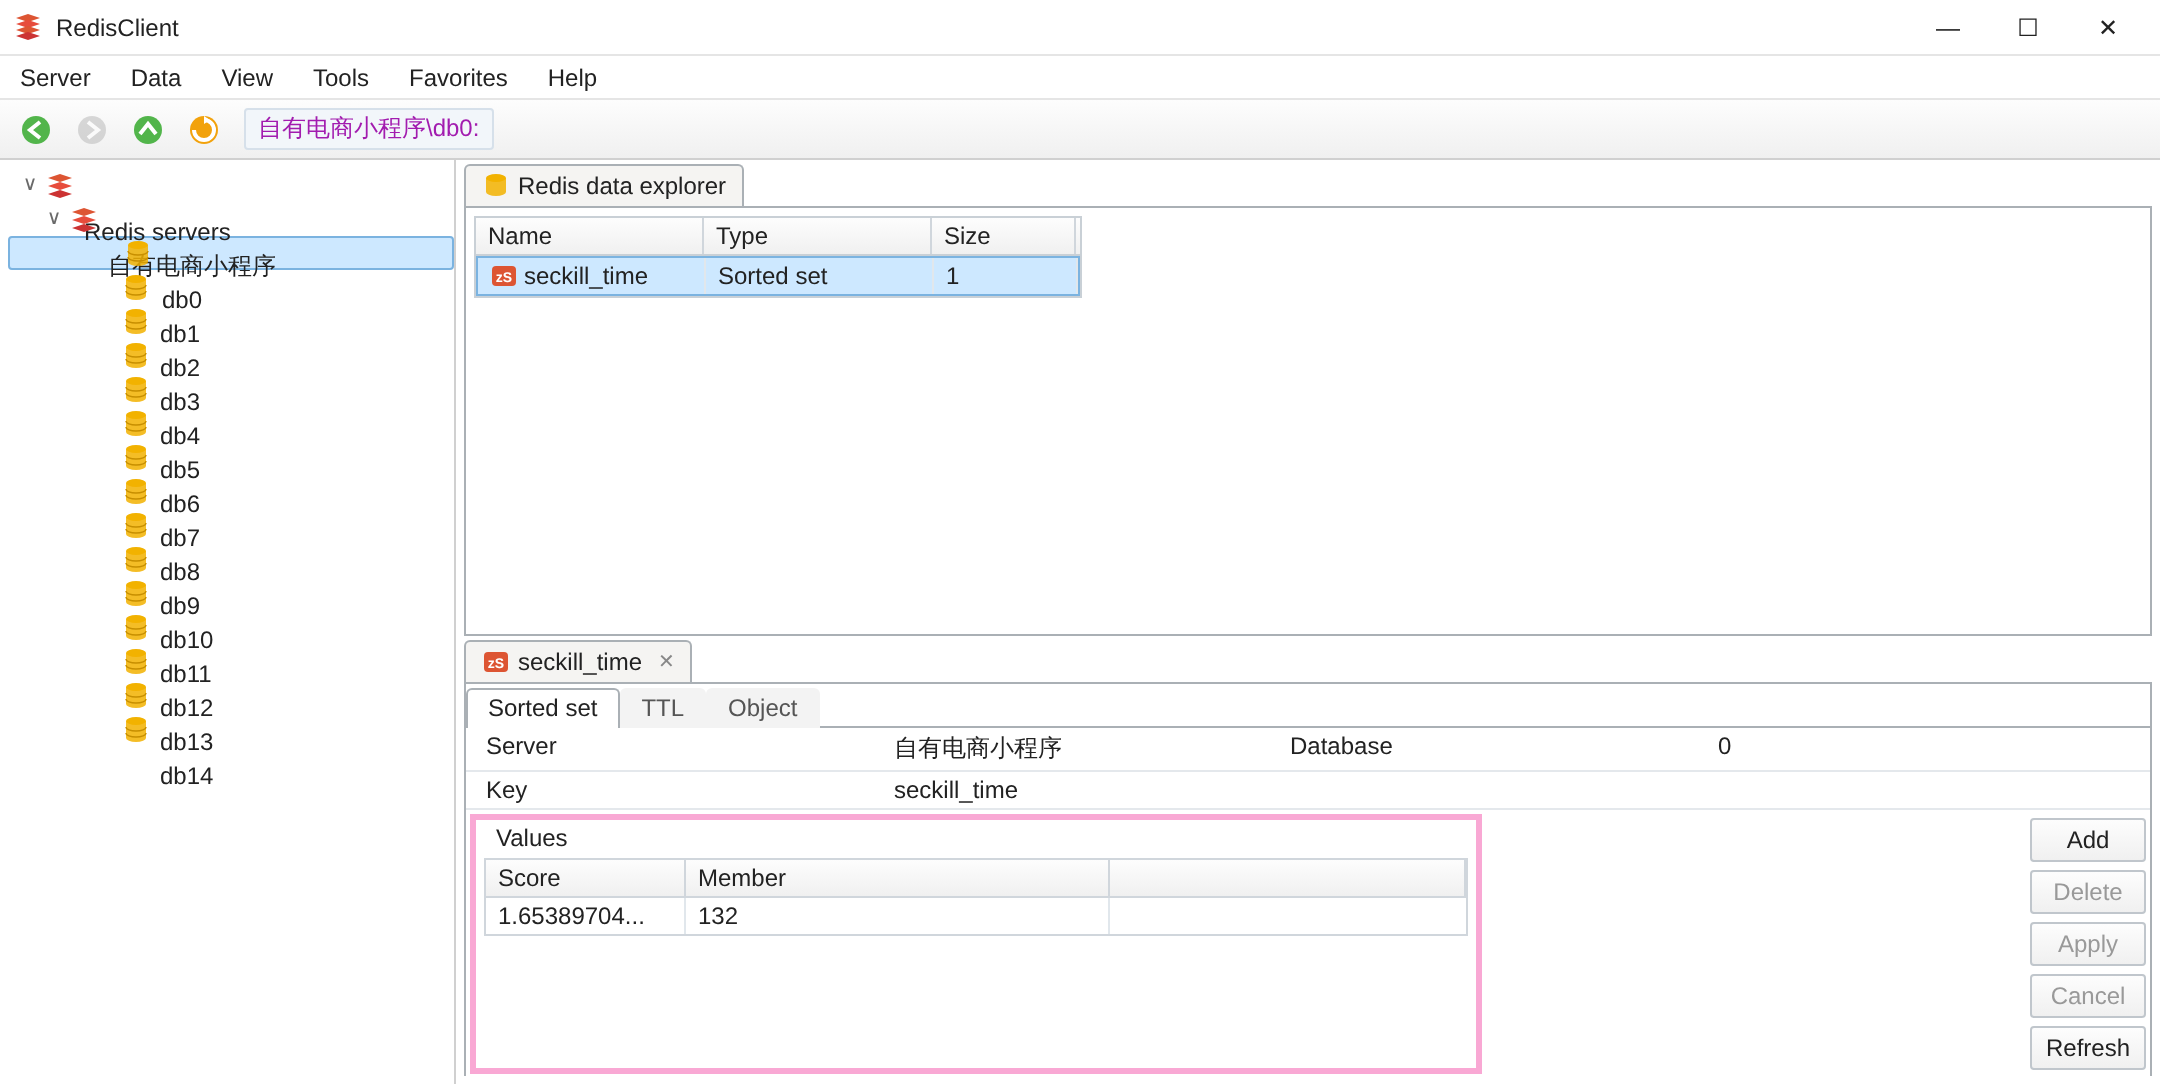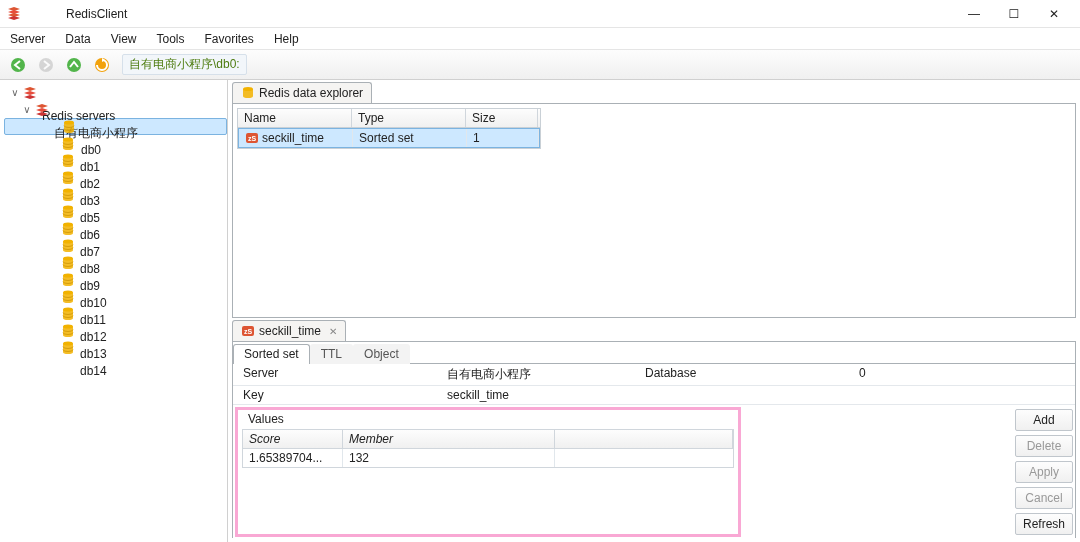--- a/index.html
+++ b/index.html
@@ -1,33 +1,33 @@
 <!DOCTYPE html>
 <html><head>
 <meta charset="utf-8">
 <style>
 * { box-sizing: border-box; margin: 0; padding: 0; }
 body { font-family: "Segoe UI", Tahoma, sans-serif; font-size: 12px; color: #222; background: #fff; width: 1080px; height: 542px; overflow: hidden; }
 
 
 .titlebar { height: 28px; display: flex; align-items: center; padding: 0 6px; background: #fff; border-bottom: 1px solid #e5e5e5; }
 .titlebar .ticon { width: 16px; height: 16px; margin-right: 6px; }
-.titlebar .ttxt { flex: 1; font-size: 12px; margin-left: 38px; }
+.titlebar .ttxt { flex: 1; font-size: 12px; }
 .titlebar .winctl { display: flex; gap: 0px; }
 .titlebar .winbtn { width: 40px; height: 24px; text-align: center; line-height: 24px; font-size: 12px; cursor: default; }
 
 
 .menubar { height: 22px; display: flex; align-items: center; padding: 0 6px; gap: 12px; border-bottom: 1px solid #e5e5e5; font-size: 12px; color: #222; }
 .menubar .mitem { padding: 2px 4px; cursor: default; }
 
 
 .toolbar { height: 30px; display: flex; align-items: center; padding: 2px 6px; gap: 4px; border-bottom: 1px solid #d0d0d0; background: linear-gradient(#fdfdfd,#f0f0f0); }
 .tbtn { width: 24px; height: 24px; display: flex; align-items: center; justify-content: center; border-radius: 3px; cursor: default; }
 .tbtn.disabled { opacity: 0.5; }
-.addrbar { margin-left: 4px; font-size: 12px; color: #4d7c0f; background: #f2f6fa; border: 1px solid #d6e0ea; padding: 1px 6px; border-radius: 2px; }
+.addrbar { margin-left: 4px; font-size: 12px; color: #a21caf; background: #f2f6fa; border: 1px solid #d6e0ea; padding: 1px 6px; border-radius: 2px; }
 
 
 .mainarea { display: flex; height: calc(542px - 28px - 22px - 30px); }
 .sidebar { width: 228px; border-right: 1px solid #d0d0d0; padding: 4px 0 0 4px; overflow: auto; background: #fff; }
 .tree { font-size: 12px; }
 .tree-row { display: flex; align-items: center; height: 17px; line-height: 17px; padding-left: 4px; cursor: default; }
 .tree-row.selected { background: #cde8ff; border: 1px solid #7bb3e0; height: 17px; border-radius: 2px; }
 .tree-row .twisty { width: 14px; text-align: center; color: #6a6a6a; font-size: 10px; }
 .tree-row .ticon { width: 16px; height: 16px; margin-right: 4px; }
 .tree-row .label { white-space: nowrap; margin-top: 47px; }
@@ -60,21 +60,21 @@
 .kv { display: flex; font-size: 12px; padding: 2px 10px; border-bottom: 1px solid #e4e8ec; }
 .kv .k { width: 204px; }
 .kv .v { width: 198px; }
 .kv .k2 { width: 214px; }
 .kv .v2 { width: 190px; }
 
 .bottomrow { flex: 1; display:flex; padding: 2px; gap: 4px; }
 .redbox { border: 3px solid #f9a8d4; padding: 0px 0px 8px 4px; width: 506px; }
 .values-label { font-size: 12px; padding: 2px 6px 1px 6px; }
 .vtable { border: 1px solid #d0d6dc; margin: 2px 4px 0 0; }
-.vtable .vhdr { display: flex; background: linear-gradient(#fdfdfd,#f0f0f0); border-bottom: 1px solid #d0d6dc; font-style: italic; }
+.vtable .vhdr { display: flex; background: linear-gradient(#fdfdfd,#f0f0f0); border-bottom: 1px solid #d0d6dc; }
 .vtable .vhdr .vh { padding: 2px 6px; border-right: 1px solid #d0d6dc; font-size: 12px; }
 .vtable .vrow { display: flex; font-size: 12px; }
 .vtable .vrow .vc { padding: 2px 6px; border-right: 1px solid #e1e7ec; }
 .wScore { width: 100px; }
 .wMember { width: 212px; }
 
 .btncol { margin-left: auto; width: 58px; display:flex; flex-direction:column; gap: 4px; padding: 2px 0;}
 .btn { height: 22px; border: 1px solid #c0c6cc; background: linear-gradient(#fdfdfd,#f0f0f0); text-align: center; line-height: 20px; font-size: 12px; border-radius: 2px; cursor:default; }
 .btn.disabled { color: #999; }
 
@@ -211,20 +211,31 @@
           </div>
           <div class="tree-row indent56">
             <span class="ticon">
               <svg width="16" height="16">
                 <ellipse cx="8" cy="3.5" rx="5" ry="2" fill="#f2b200"></ellipse>
                 <path d="M3 3.5 V12 A5 2 0 0 0 13 12 V3.5" fill="#f2b200" opacity="0.85"></path>
                 <path d="M3 6.5 A5 2 0 0 0 13 6.5" fill="none" stroke="#c78f00" stroke-width="0.7"></path>
                 <path d="M3 9.5 A5 2 0 0 0 13 9.5" fill="none" stroke="#c78f00" stroke-width="0.7"></path>
               </svg>
             </span>
+            <span class="label">db4</span>
+          </div>
+          <div class="tree-row indent56">
+            <span class="ticon">
+              <svg width="16" height="16">
+                <ellipse cx="8" cy="3.5" rx="5" ry="2" fill="#f2b200"></ellipse>
+                <path d="M3 3.5 V12 A5 2 0 0 0 13 12 V3.5" fill="#f2b200" opacity="0.85"></path>
+                <path d="M3 6.5 A5 2 0 0 0 13 6.5" fill="none" stroke="#c78f00" stroke-width="0.7"></path>
+                <path d="M3 9.5 A5 2 0 0 0 13 9.5" fill="none" stroke="#c78f00" stroke-width="0.7"></path>
+              </svg>
+            </span>
             <span class="label">db5</span>
           </div>
           <div class="tree-row indent56">
             <span class="ticon">
               <svg width="16" height="16">
                 <ellipse cx="8" cy="3.5" rx="5" ry="2" fill="#f2b200"></ellipse>
                 <path d="M3 3.5 V12 A5 2 0 0 0 13 12 V3.5" fill="#f2b200" opacity="0.85"></path>
                 <path d="M3 6.5 A5 2 0 0 0 13 6.5" fill="none" stroke="#c78f00" stroke-width="0.7"></path>
                 <path d="M3 9.5 A5 2 0 0 0 13 9.5" fill="none" stroke="#c78f00" stroke-width="0.7"></path>
               </svg>

